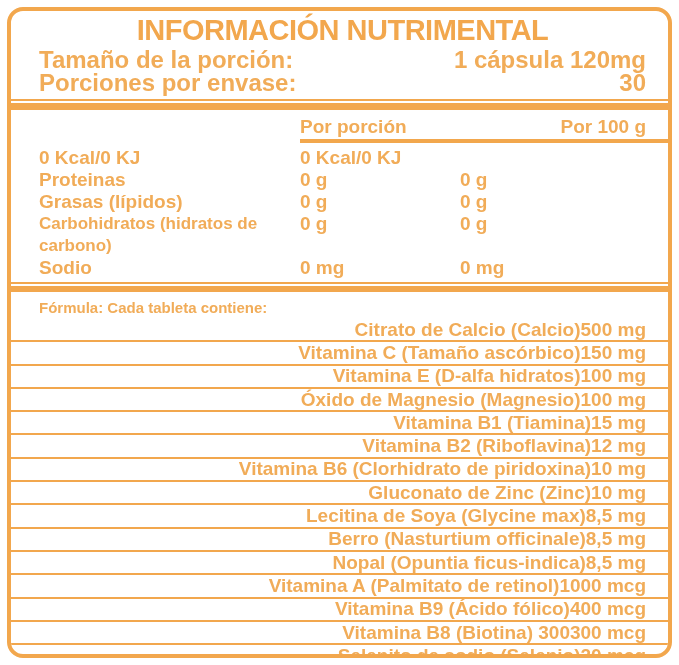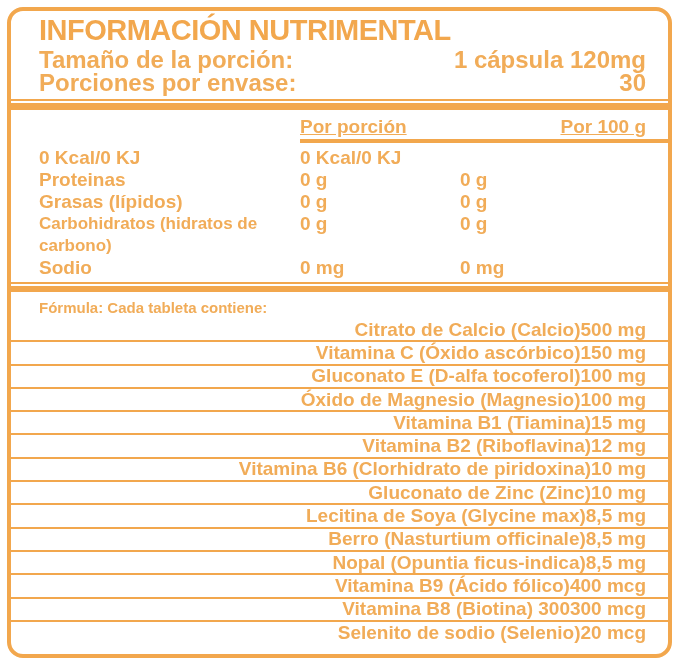--- a/index.html
+++ b/index.html
@@ -9,31 +9,31 @@
   html,body{margin:0;padding:0;background:#ffffff;}
   body{width:679px;height:665px;font-family:"Liberation Sans",sans-serif;font-weight:bold;color:var(--text);}
   .label{
     margin:7px;height:651px;box-sizing:border-box;background:#fff;
     border:4px solid var(--accent);border-radius:16px;overflow:hidden;
     display:flex;flex-direction:column;
   }
   
   .sec-top{padding:2px 22px 5px 28px;}
   .title{
-    text-align:left;font-size:29px;line-height:33px;margin:1px 0 2px;
+    text-align:center;font-size:29px;line-height:33px;margin:1px 0 2px;
     letter-spacing:-0.5px;color:var(--accent);font-weight:bold;
   }
   .top-row{display:flex;justify-content:space-between;font-size:24px;line-height:22.5px;}
   
   .divider{border-top:2.5px solid var(--accent);}
   .divider .bar{height:6.5px;background:var(--accent);margin-top:2px;}
   
   .sec-mid{padding:5px 22px 3px 28px;}
   .n-grid{display:grid;grid-template-columns:1fr 160px 186px;}
-  .n-head{font-size:19px;line-height:23px;text-decoration:underline;}
+  .n-head{font-size:19px;line-height:23px;}
   .n-head .c2{text-align:left;}
   .n-head .c3{text-align:right;}
   .underline{height:4px;background:var(--accent);margin:1px -22px 4px 261px;}
   .n-row{font-size:19px;line-height:22px;}
   .n-row .c2,.n-row .c3{text-align:left;}
   .n-row.small .n-label{font-size:17px;}
   
   .sec-formula{flex:1;display:flex;flex-direction:column;}
   .f-head{padding:5px 22px 1px 28px;font-size:15px;line-height:21px;}
   .f-row{
@@ -104,25 +104,25 @@
     </div>
 
   <div class="sec-formula">
     <div class="f-head">Fórmula: Cada tableta contiene:</div>
 
     <div class="f-row">
       <span>Citrato de Calcio (Calcio)</span>
       <span>500 mg</span>
     </div>
     <div class="f-row">
-      <span>Vitamina C (Óxido ascórbico)</span>
+      <span>Vitamina C (Tamaño ascórbico)</span>
       <span>150 mg</span>
     </div>
     <div class="f-row">
-      <span>Gluconato E (D-alfa tocoferol)</span>
+      <span>Vitamina E (D-alfa hidratos)</span>
       <span>100 mg</span>
     </div>
     <div class="f-row">
       <span>Óxido de Magnesio (Magnesio)</span>
       <span>100 mg</span>
     </div>
     <div class="f-row">
       <span>Vitamina B1 (Tiamina)</span>
       <span>15 mg</span>
     </div>
@@ -144,20 +144,24 @@
     </div>
     <div class="f-row">
       <span>Berro (Nasturtium officinale)</span>
       <span>8,5 mg</span>
     </div>
     <div class="f-row">
       <span>Nopal (Opuntia ficus-indica)</span>
       <span>8,5 mg</span>
     </div>
     <div class="f-row">
+      <span>Vitamina A (Palmitato de retinol)</span>
+      <span>1000 mcg</span>
+    </div>
+    <div class="f-row">
       <span>Vitamina B9 (Ácido fólico)</span>
       <span>400 mcg</span>
     </div>
     <div class="f-row">
       <span>Vitamina B8 (Biotina) 300</span>
       <span>300 mcg</span>
     </div>
     <div class="f-row">
       <span>Selenito de sodio (Selenio)</span>
       <span>20 mcg</span>

